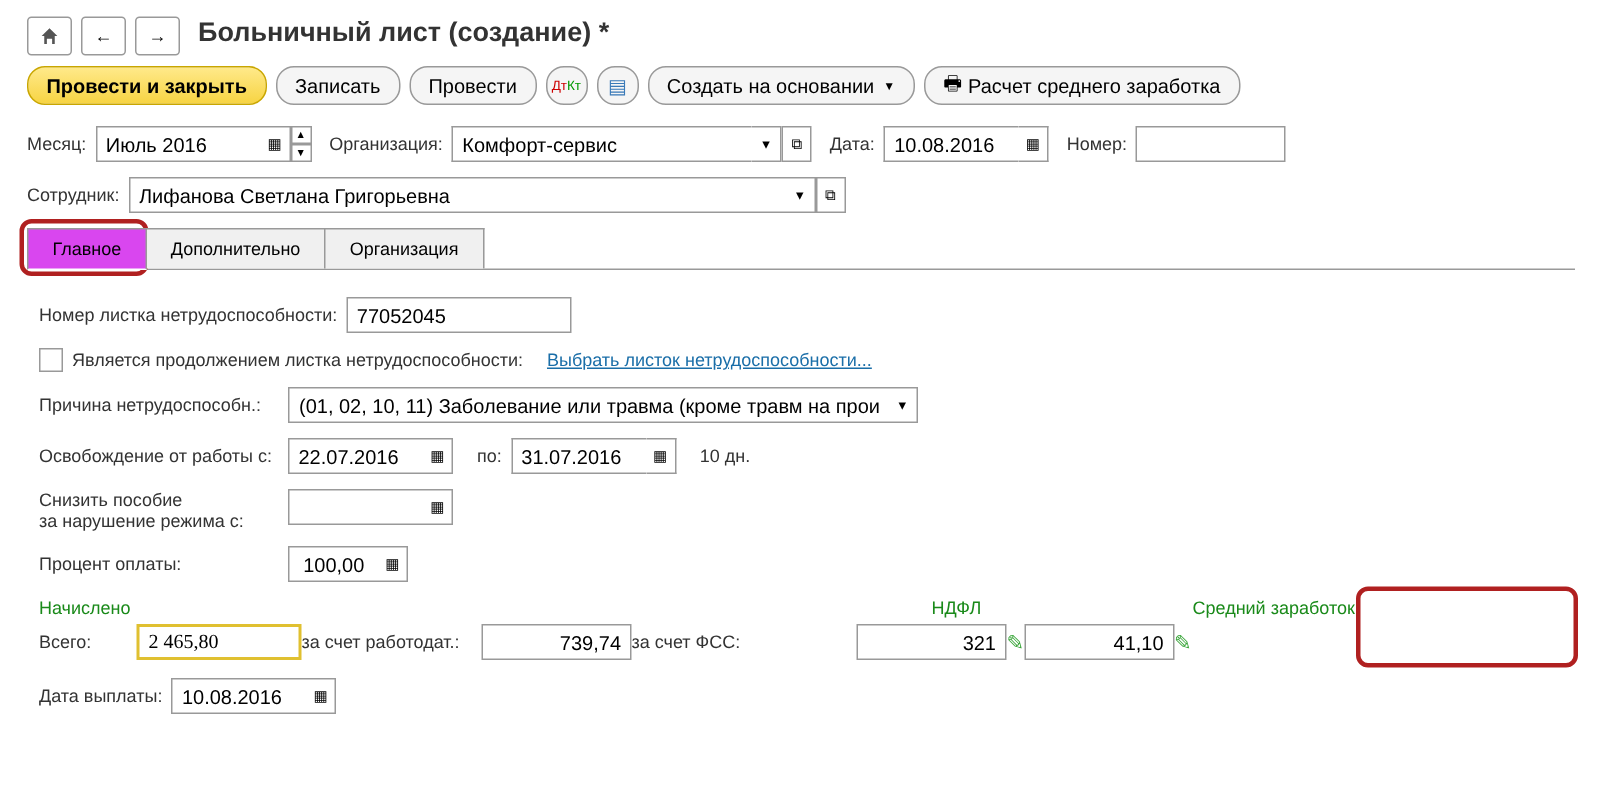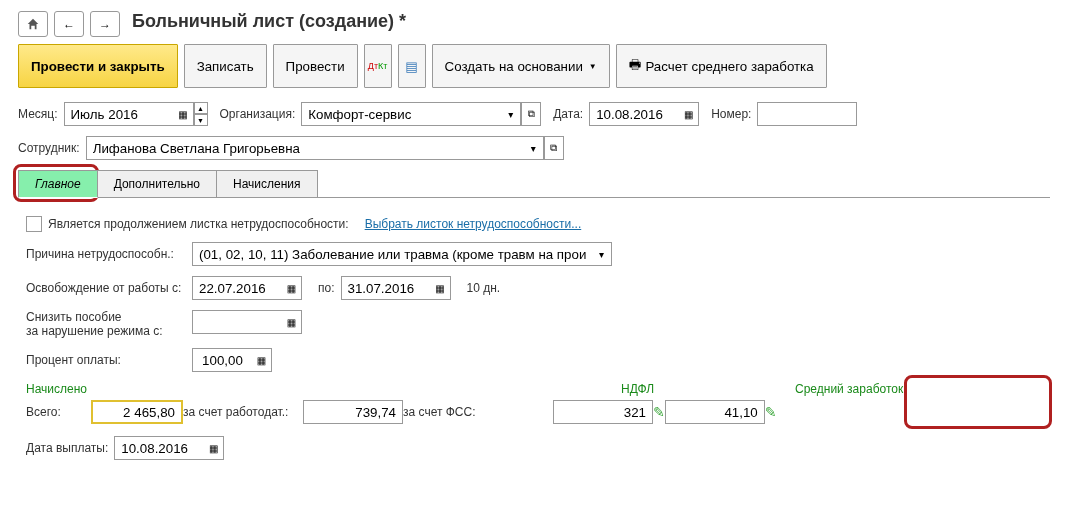--- a/index.html
+++ b/index.html
@@ -3,34 +3,34 @@
 <meta charset="utf-8">
 <style>
 * { box-sizing: border-box; font-family: Arial, sans-serif; }
 body { margin: 0; padding: 0; background: #fff; font-size: 12px; }
 .container { width: 1068px; height: 527px; position: relative; padding: 5px 18px; }
 .top-nav { display: flex; gap: 6px; align-items: center; margin-bottom: 2px; }
 .nav-btn { border: 1px solid #999; background: #fff; border-radius: 3px; width: 30px; height: 26px; display: inline-flex; align-items: center; justify-content: center; cursor: pointer; }
 .title-row { display: flex; align-items: center; gap: 12px; }
 .page-title { font-size: 18px; color: #333; margin: 6px 0 12px 0; }
 .toolbar { display: flex; gap: 6px; align-items: center; margin-bottom: 14px; }
-.btn { border: 1px solid #999; background: #f5f5f5; border-radius: 1px; padding: 5px 12px; cursor: pointer; display: inline-flex; align-items: center; gap: 4px; height: 44px; }
+.btn { border: 1px solid #999; background: #f5f5f5; border-radius: 12px; padding: 5px 12px; cursor: pointer; display: inline-flex; align-items: center; gap: 4px; height: 26px; }
 .btn-yellow { background: linear-gradient(#ffe98a, #f7d443); border-color: #c9a600; font-weight: bold; }
 .btn-small-icon { width: 28px; padding: 0; justify-content: center; }
 .dropdown-arrow { font-size: 8px; margin-left: 2px; }
 .form-row { display: flex; align-items: center; gap: 6px; margin-bottom: 10px; }
 .label { color: #333; }
 .input { border: 1px solid #999; background: #fff; padding: 3px 6px; height: 24px; }
 .input-group { display: inline-flex; align-items: center; }
 .input-group .input { border-right: none; }
 .input-group .suffix-btn { border: 1px solid #999; border-left: 1px solid #999; background: #fff; width: 20px; height: 24px; display: inline-flex; align-items: center; justify-content: center; cursor: pointer; font-size: 10px; }
 .input-group .suffix-btn:first-of-type { border-left: none; }
 .tabs { display: flex; border-bottom: 1px solid #999; margin-bottom: 14px; position: relative; }
 .tab { padding: 6px 16px; border: 1px solid #999; border-bottom: none; background: #f0f0f0; cursor: pointer; margin-right: -1px; position: relative; }
-.tab.active { background: #86efac; border-bottom: 1px solid #fff; margin-bottom: -1px; z-index: 1; font-style: italic; }
+.tab.active { background: #d946ef; border-bottom: 1px solid #fff; margin-bottom: -1px; z-index: 1; }
 .highlight-red { position: absolute; border: 3px solid #b02020; border-radius: 8px; pointer-events: none; }
 .tab-body { padding: 4px 8px; }
 .checkbox { width: 16px; height: 16px; border: 1px solid #999; display: inline-block; }
 .link { color: #1a6ea8; text-decoration: underline; cursor: pointer; }
 .green-text { color: #1a8a1a; }
 .calc-row { display: flex; align-items: center; margin-top: 4px; }
 .yellow-input { border: 2px solid #e0c030; }
 .green-pencil { color: #3aa63a; font-size: 14px; cursor: pointer; }
 .svg-icon { width: 14px; height: 14px; }
 .spinner { display: inline-flex; flex-direction: column; }
@@ -109,24 +109,28 @@
       <input class="input" style="width: 438px;" value="Лифанова Светлана Григорьевна">
       <span class="suffix-btn">▾</span>
       <span class="suffix-btn">⧉</span>
     </div>
   </div>
 
   <div class="tabs" style="position:relative;">
     <div class="highlight-red" style="left:-5px; top:-6px; width:86px; height:38px;"></div>
     <div class="tab active">Главное</div>
     <div class="tab">Дополнительно</div>
-    <div class="tab">Начисления</div>
+    <div class="tab">Организация</div>
   </div>
 
   <div class="tab-body">
+    <div class="form-row">
+      <span class="label">Номер листка нетрудоспособности:</span>
+      <input class="input" style="width: 150px;" value="77052045">
+    </div>
 
     <div class="form-row">
       <span class="checkbox"></span>
       <span class="label">Является продолжением листка нетрудоспособности:</span>
       <span class="link" style="margin-left:10px;">Выбрать листок нетрудоспособности...</span>
     </div>
 
     <div class="form-row">
       <span class="label" style="width:160px;">Причина нетрудоспособн.:</span>
       <div class="input-group">
@@ -177,21 +181,21 @@
       <span style="width:110px;"></span>
       <span class="green-text" style="width:60px;">НДФЛ</span>
       <span style="width:100px;"></span>
       <span style="width:14px;"></span>
       <span class="green-text">Средний заработок</span>
       <div class="highlight-red" style="right:-10px; top:-7px; width:148px; height:54px;"></div>
     </div>
 
     <div class="calc-row">
       <span class="label" style="width:65px;">Всего:</span>
-      <input class="input yellow-input" style="width: 92px; text-align: right;" value="2 465,80">
+      <input class="input yellow-input" style="width: 110px;  font-family: Liberation Serif, serif;" value="2 465,80">
       <span class="label" style="width:120px;">за счет работодат.:</span>
       <input class="input" style="width: 100px; text-align: right;" value="739,74">
       <span class="label" style="width:90px;">за счет ФСС:</span>
       <span style="width:60px;"></span>
       <input class="input" style="width: 100px; text-align: right;" value="321">
       <span class="green-pencil">✎</span>
       <input class="input" style="width: 100px; text-align: right;" value="41,10">
       <span class="green-pencil">✎</span>
     </div>
 

